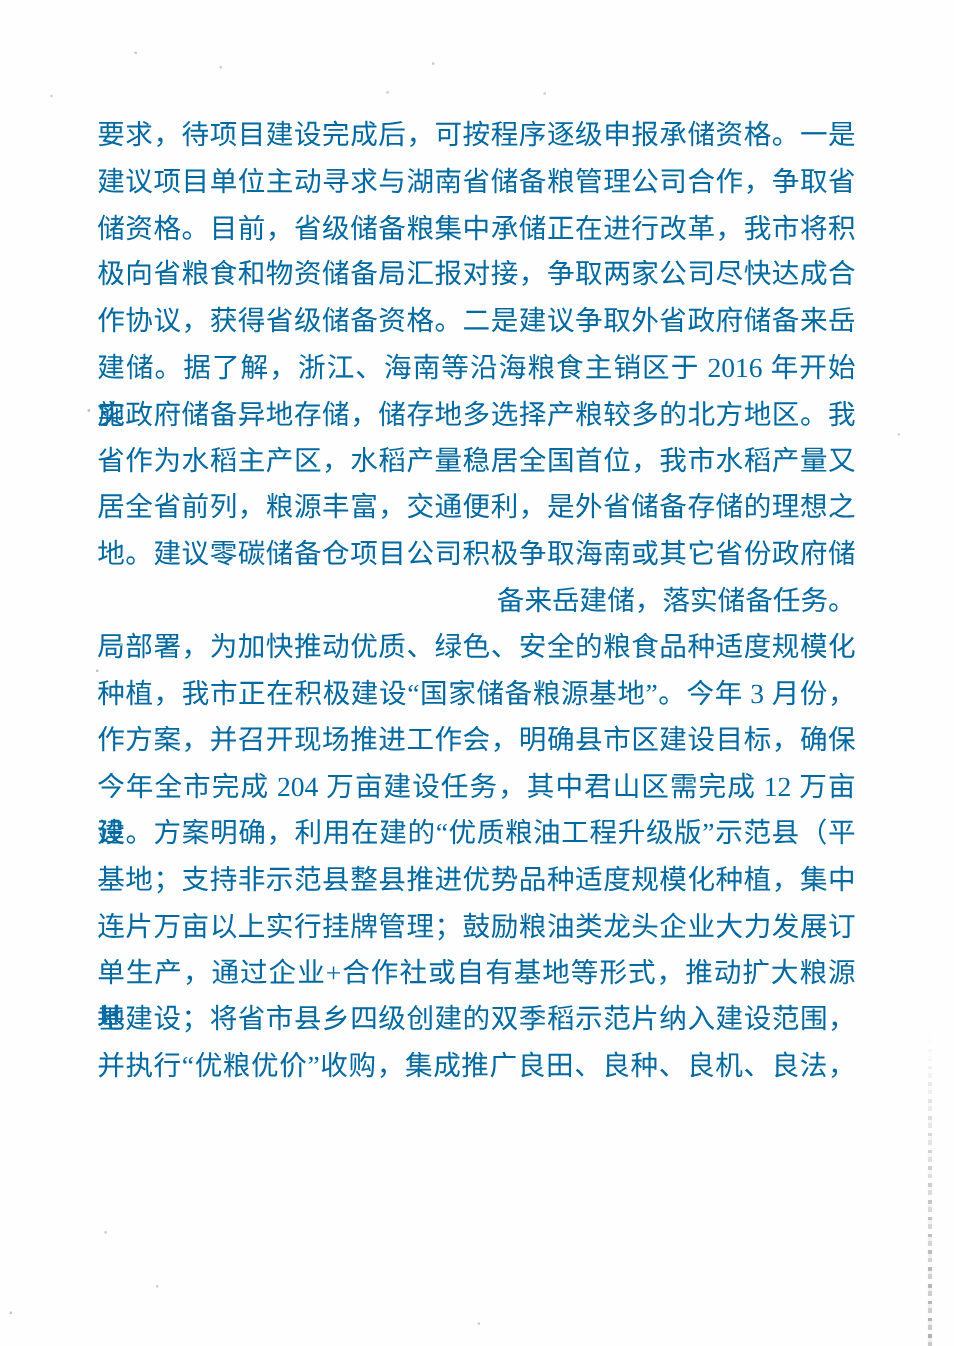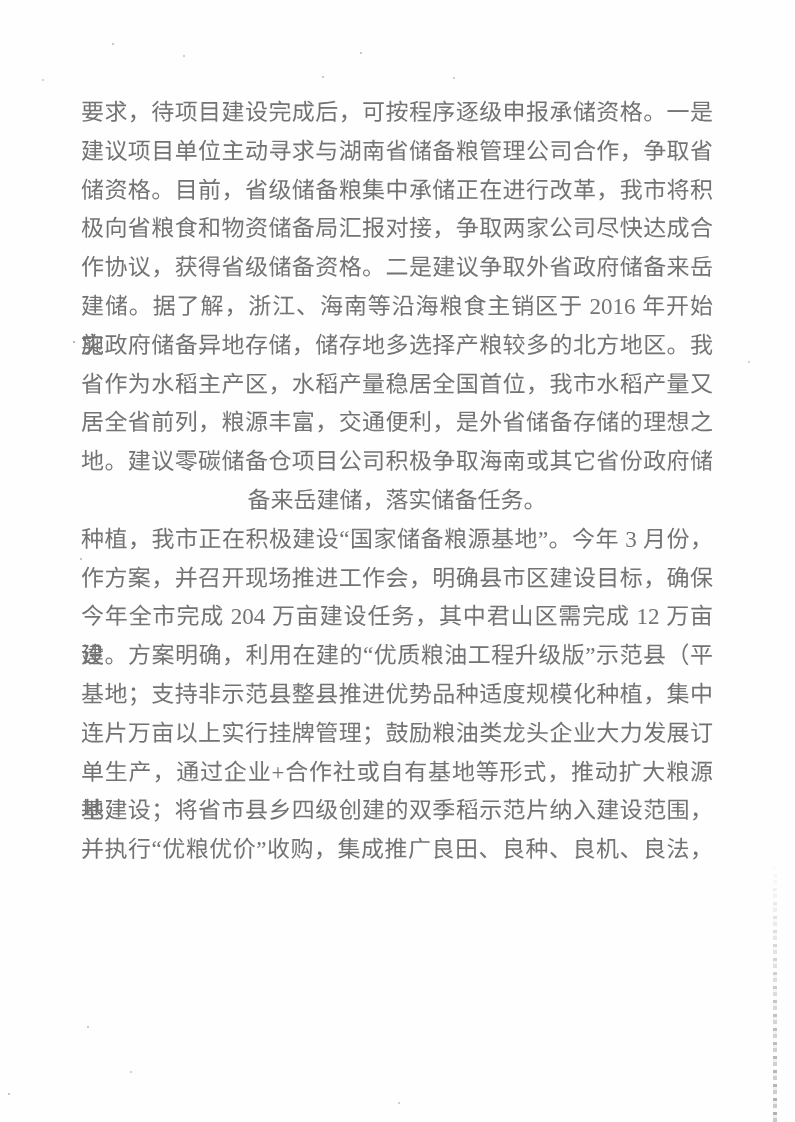--- a/index.html
+++ b/index.html
@@ -22,21 +22,21 @@
     top: 94px;
     width: 632px;
     color: #2b2b2b;
     font-size: 23px;
     -webkit-font-smoothing: antialiased;
   }
   .paragraph { margin: 0; padding: 0; }
   .text-line {
     height: 38.8px;
     line-height: 38.8px;
-    text-align: center;
+    text-align: right;
   }
   .text-line.just {
     text-align: justify;
     text-align-last: justify;
     text-justify: inter-character;
   }
   .text-line.ind {
     text-indent: 46px;
   }
   .run { font-weight: 400; }
@@ -78,35 +78,36 @@
       87px 1026px 0 #cacaca,
       130px 1071px 0 #d0d0d0,
       8px 1093px 0 #c6c6c6,
       398px 1102px 0 #cfcfcf;
   }
 </style>
 </head>
 <body>
 
 <div class="page" style="background: rgb(254, 254, 254);">
-  <div class="doc-body" style="color: #737373;">
+  <div class="doc-body" style="color: #0369a1;">
       <div class="paragraph">
         <div class="text-line just"><span class="run">要求，待项目建设完成后，可按程序逐级申报承储资格。一是</span></div>
         <div class="text-line just"><span class="run">建议项目单位主动寻求与湖南省储备粮管理公司合作，争取省</span></div>
         <div class="text-line just"><span class="run">储资格。目前，省级储备粮集中承储正在进行改革，我市将积</span></div>
         <div class="text-line just"><span class="run">极向省粮食和物资储备局汇报对接，争取两家公司尽快达成合</span></div>
         <div class="text-line just"><span class="run">作协议，获得省级储备资格。二是建议争取外省政府储备来岳</span></div>
         <div class="text-line just"><span class="run">建储。据了解，浙江、海南等沿海粮食主销区于 2016 年开始实</span></div>
         <div class="text-line just"><span class="run">施政府储备异地存储，储存地多选择产粮较多的北方地区。我</span></div>
         <div class="text-line just"><span class="run">省作为水稻主产区，水稻产量稳居全国首位，我市水稻产量又</span></div>
         <div class="text-line just"><span class="run">居全省前列，粮源丰富，交通便利，是外省储备存储的理想之</span></div>
         <div class="text-line just"><span class="run">地。建议零碳储备仓项目公司积极争取海南或其它省份政府储</span></div>
         <div class="text-line"><span class="run">备来岳建储，落实储备任务。</span></div>
       </div>
       <div class="paragraph">
+        <div class="text-line just"><span class="run">局部署，为加快推动优质、绿色、安全的粮食品种适度规模化</span></div>
         <div class="text-line just"><span class="run">种植，我市正在积极建设“国家储备粮源基地”。今年 3 月份，</span></div>
         <div class="text-line just"><span class="run">作方案，并召开现场推进工作会，明确县市区建设目标，确保</span></div>
         <div class="text-line just"><span class="run">今年全市完成 204 万亩建设任务，其中君山区需完成 12 万亩建</span></div>
         <div class="text-line just"><span class="run">设。方案明确，利用在建的“优质粮油工程升级版”示范县（平</span></div>
         <div class="text-line just"><span class="run">基地；支持非示范县整县推进优势品种适度规模化种植，集中</span></div>
         <div class="text-line just"><span class="run">连片万亩以上实行挂牌管理；鼓励粮油类龙头企业大力发展订</span></div>
         <div class="text-line just"><span class="run">单生产，通过企业+合作社或自有基地等形式，推动扩大粮源基</span></div>
         <div class="text-line just"><span class="run">地建设；将省市县乡四级创建的双季稻示范片纳入建设范围，</span></div>
         <div class="text-line just"><span class="run">并执行“优粮优价”收购，集成推广良田、良种、良机、良法，</span></div>
       </div>

